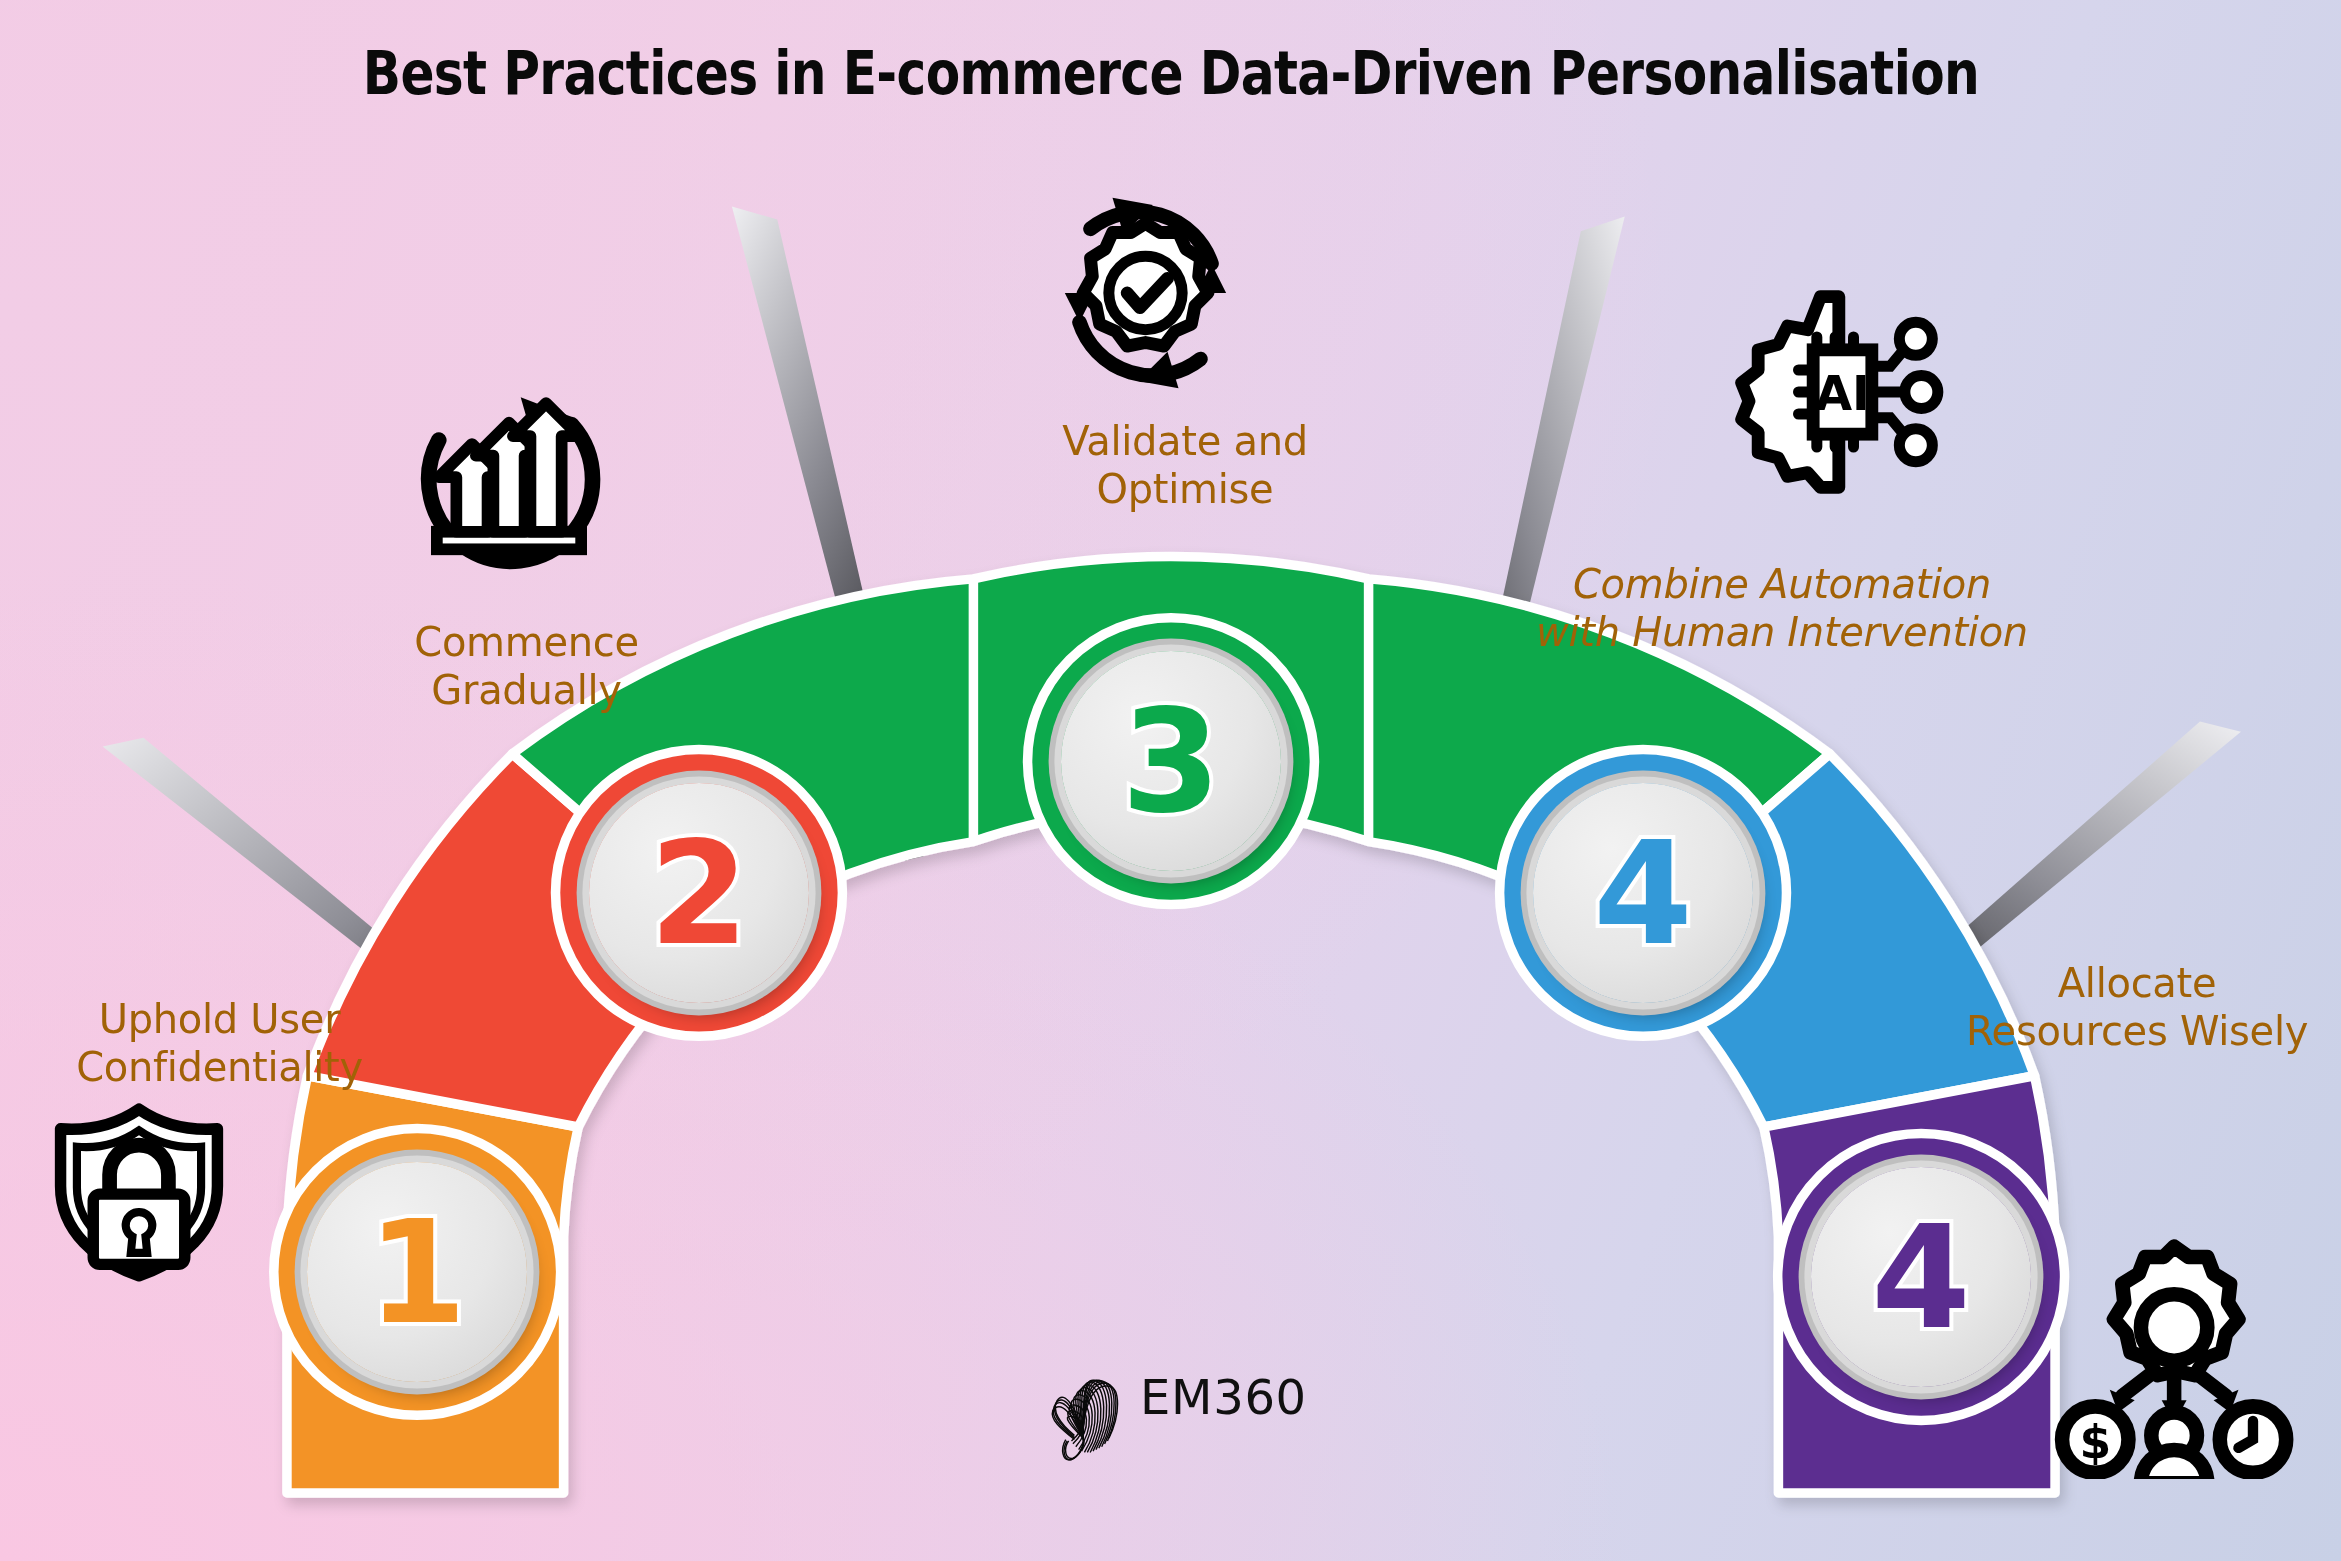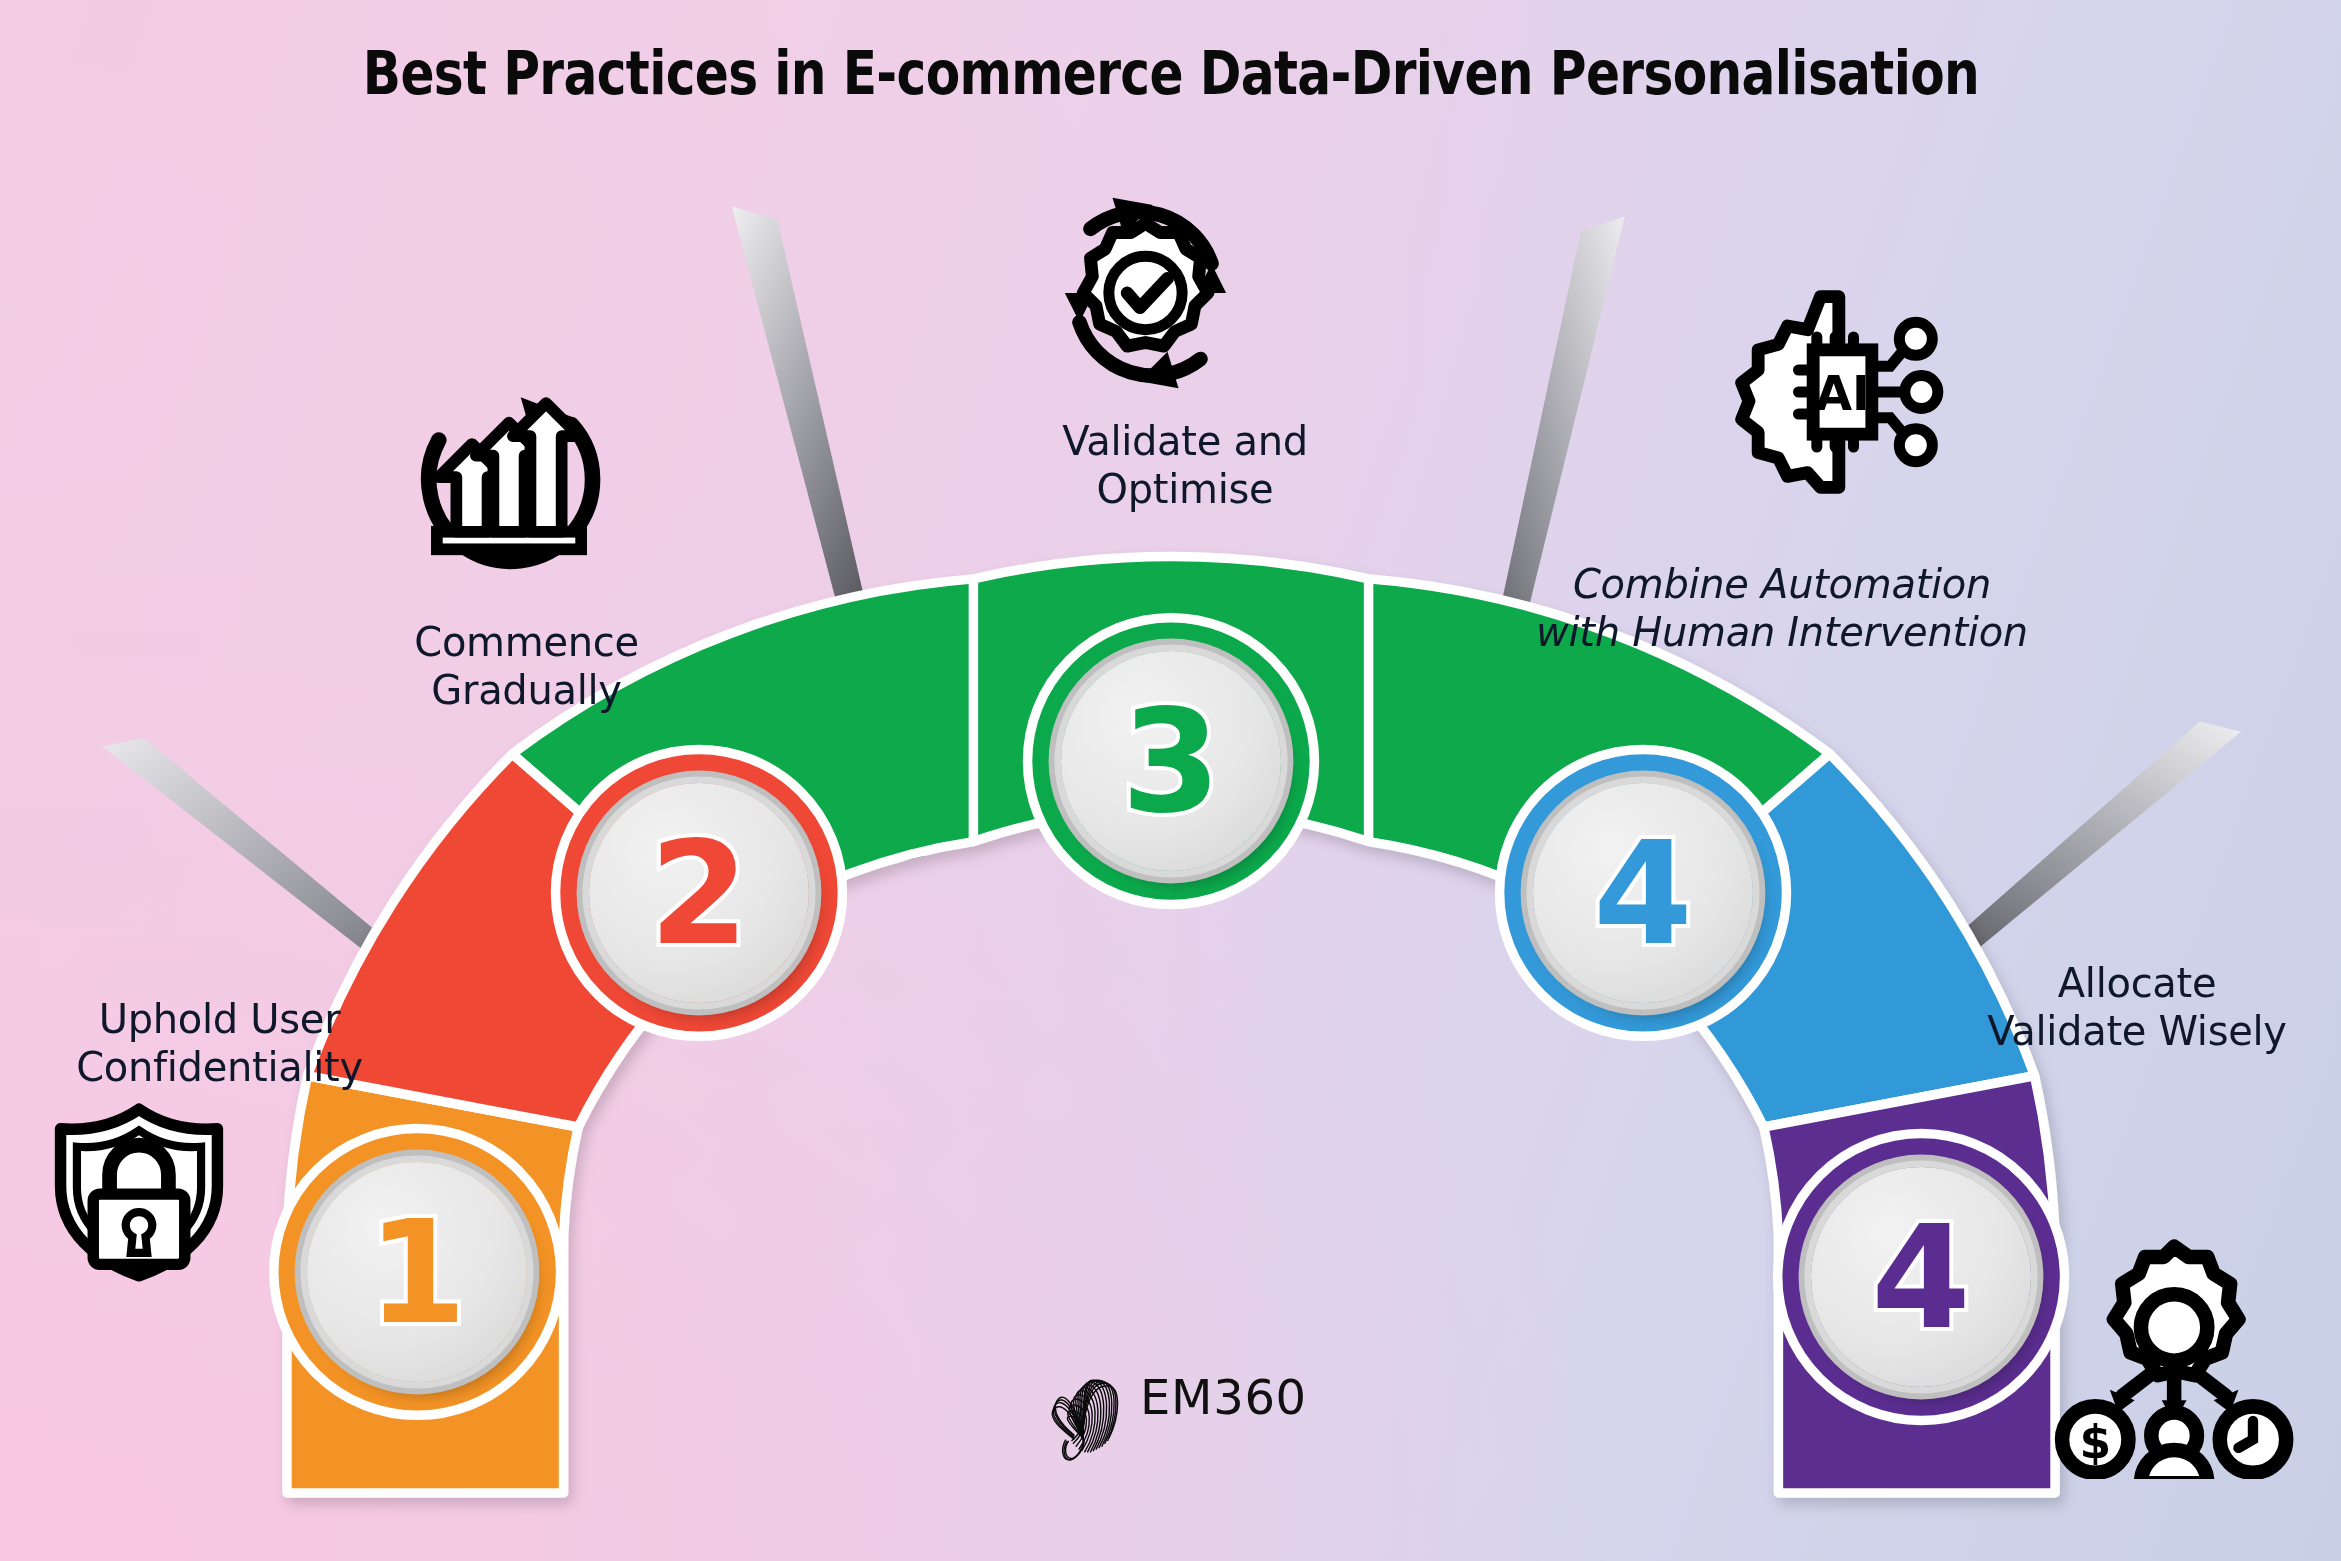--- a/index.html
+++ b/index.html
@@ -51,21 +51,21 @@
     font-size:143px;
     line-height:1;
     -webkit-text-stroke:8px #FFFFFF;
     paint-order:stroke fill;
     user-select:none;
   }
 
   
   .steplabel{
     position:absolute;
-    color:#0f172a;
+    color:#a16207;
     font-family:"DejaVu Sans","Liberation Sans", sans-serif;
     font-size:40px;
     line-height:1.2;
     text-align:center;
     white-space:pre-line;
     letter-spacing:-0.3px;
   }
 
   
   .iconbox{position:absolute;}
@@ -260,21 +260,21 @@
         <path d="M90 60 L112 60"></path>
         <path d="M90 74 L100 74 L110 86"></path>
       </g>
       <circle cx="114" cy="31" r="9" fill="#fff" stroke="#000" stroke-width="6"></circle>
       <circle cx="117" cy="60" r="9" fill="#fff" stroke="#000" stroke-width="6"></circle>
       <circle cx="114" cy="89" r="9" fill="#fff" stroke="#000" stroke-width="6"></circle>
     </svg>
   </div>
 
   <div class="steplabel" style="left:1932px;top:959px;width:410px;">Allocate
-Validate Wisely</div>
+Resources Wisely</div>
   <div class="iconbox" style="left:2049px;top:1230px;">
     <svg width="271" height="249" viewBox="0 0 130 120">
       <path d="M60 8 l7 5 h9 l3 8 8 5 -1 9 5 8 -6 7 -2 9 -8 3 -5 8 -9 -2 -9 2 -5 -8 -8 -3 -2 -9 -6 -7 5 -8 -1 -9 8 -5 3 -8 h9 z" fill="#fff" stroke="#000" stroke-width="7" stroke-linejoin="round"></path>
       <circle cx="60" cy="47" r="16" fill="none" stroke="#000" stroke-width="7"></circle>
       <g stroke="#000" stroke-width="7" stroke-linecap="round" fill="none">
         <path d="M48 70 L35 80"></path>
         <path d="M72 70 L85 80"></path>
         <path d="M60 72 L60 84"></path>
       </g>
       <path d="M54 82 L66 82 L60 93 Z" fill="#000"></path>

